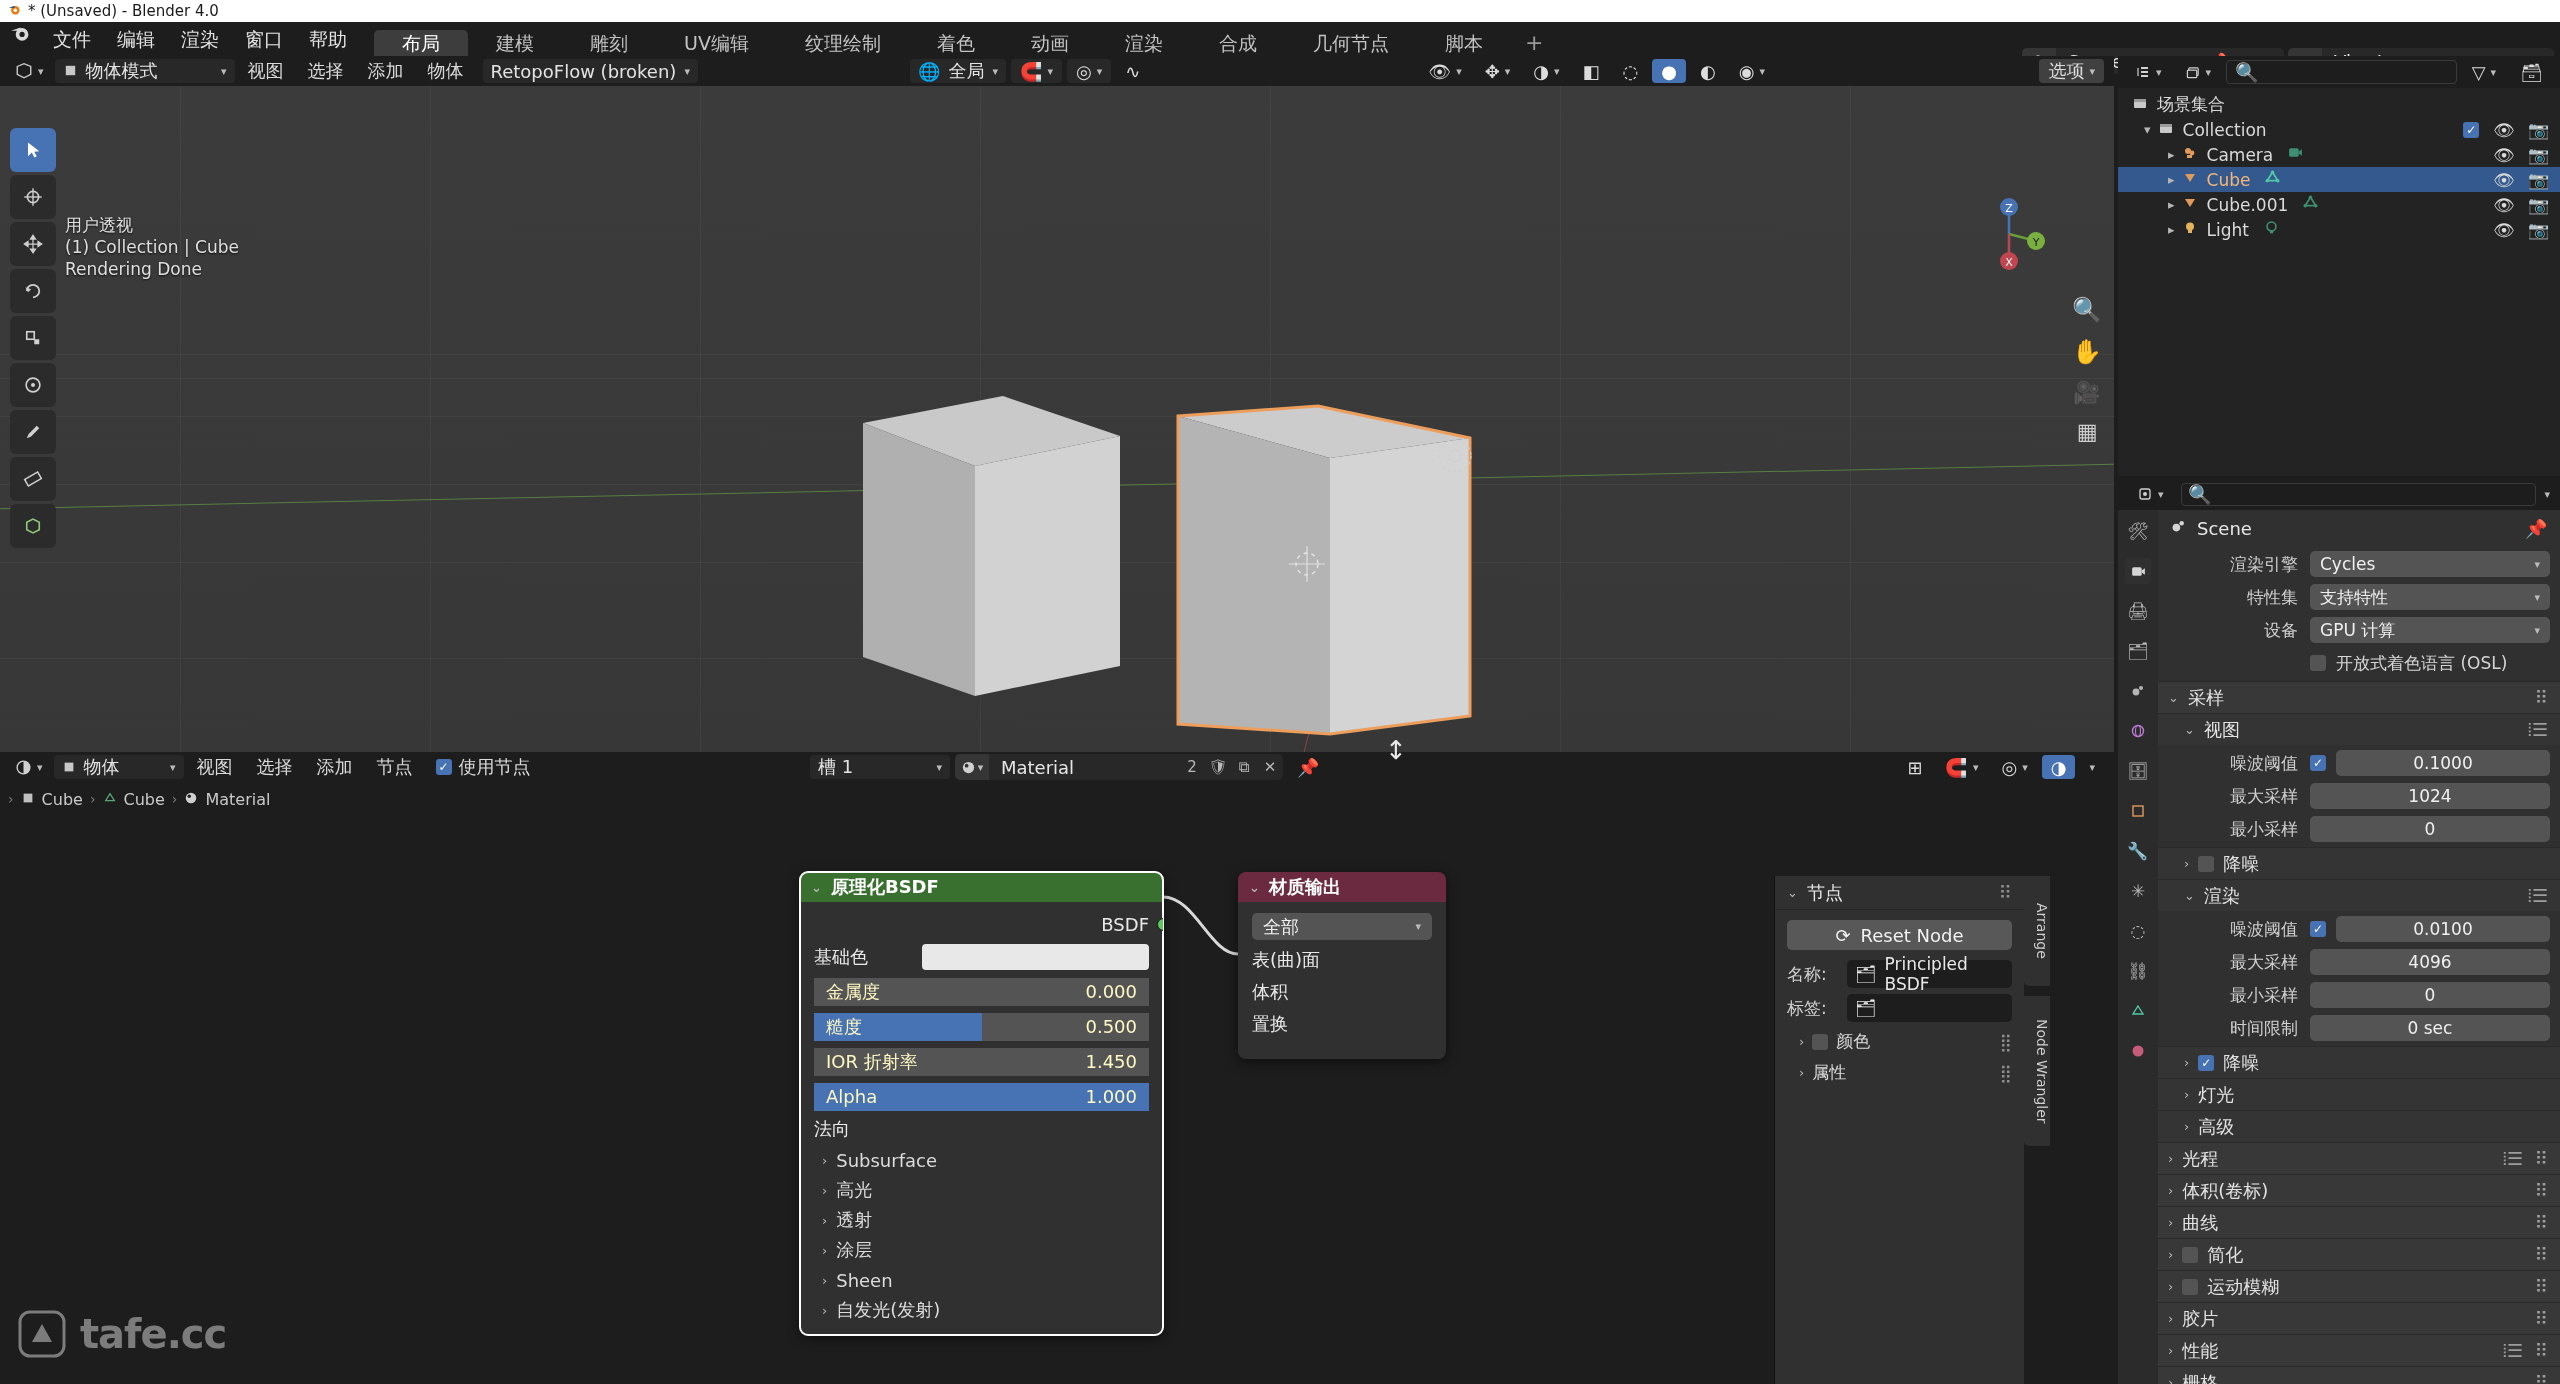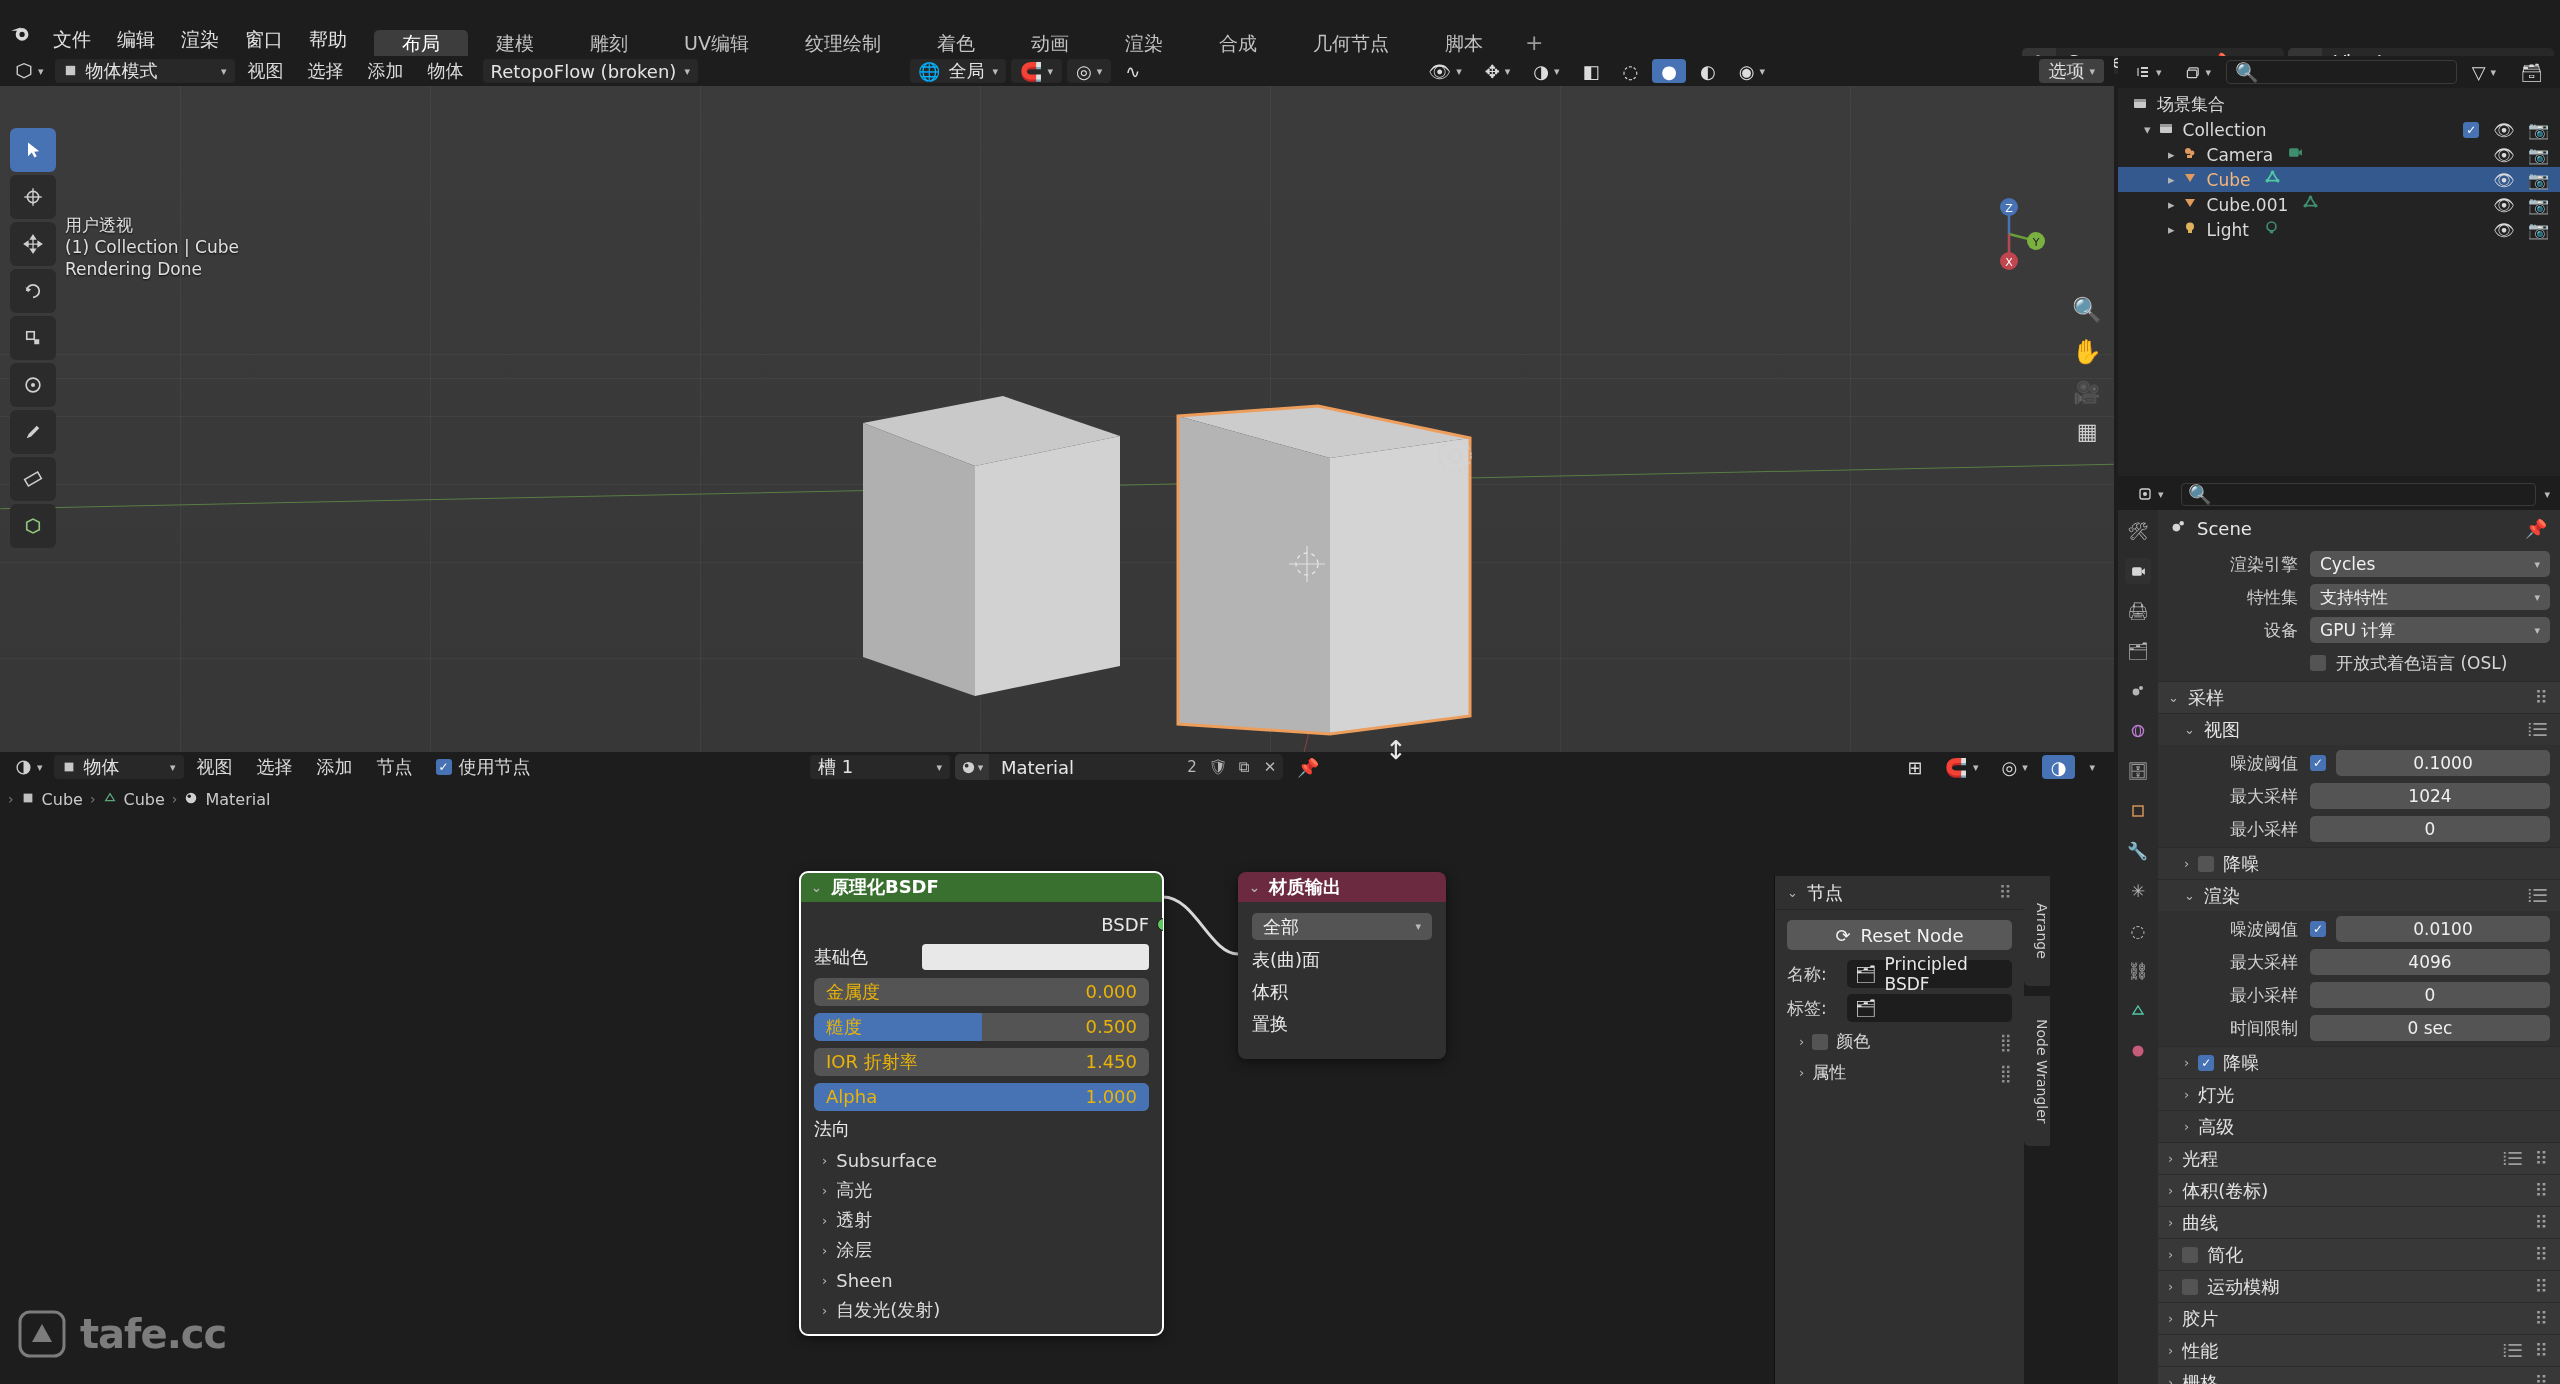--- a/index.html
+++ b/index.html
@@ -139,23 +139,23 @@
   }
   .node-body { background: #303030; padding: 6px 0 10px 0; }
   .node.selected { outline: 2px solid #ffffff; outline-offset: -1px; }
   .row { position: relative; height: 33px; display: flex; align-items: center;
          margin: 2px 14px; }
   .socket {
     position: absolute; width: 13px; height: 13px; border-radius: 50%;
     border: 1px solid #1a1a1a;
   }
   .slider {
-    flex: 1; height: 28px; border-radius: 6px; background: #545454;
+    flex: 1; height: 28px; border-radius: 0; background: #545454;
     display: flex; align-items: center; justify-content: space-between;
-    padding: 0 12px; font-size: 18px; color: #eab308; position: relative; overflow: hidden;
+    padding: 0 12px; font-size: 18px; color: #fef9c3; position: relative; overflow: hidden;
   }
   .slider .fill { position: absolute; left:0; top:0; bottom:0; background: #4772b3; }
   .slider span { position: relative; z-index: 2; }
   .label-left { font-size: 18px; color: #e9e9e9; }
   .colorfield { flex: 1; height: 26px; border-radius: 4px; background: #e8e8e8;
                 margin-left: 0; }
   .panel-row { height: 30px; display: flex; align-items: center; gap: 9px;
                padding-left: 22px; font-size: 18px; color: #dcdcdc; }
   .tri { font-size: 13px; color: #b6b6b6; }
   .enum-drop { flex: 1; height: 27px; border-radius: 5px; background: #545454;
@@ -246,20 +246,30 @@
   .watermark .wm-text { font-size: 40px; color: #ffffff; font-weight: bold;
                         letter-spacing: -1px; }
   .drag-cursor { position: absolute; left: 1385px; top: 735px; color: #e8e8e8;
                  font-size: 26px; z-index: 30; }
 </style>
 </head>
 <body>
 
 <div class="app">
 
+  <div class="titlebar">
+    <span>
+      <svg class="blender-logo" viewBox="0 0 16 16">
+          <circle cx="9" cy="9" r="5.2" fill="#e87d0d"></circle>
+          <circle cx="9" cy="9" r="2.2" fill="#fff"></circle>
+          <path d="M1 6 L8 3.5 L8 6 Z" fill="#265787"></path>
+        </svg>
+    </span>
+    <span>* (Unsaved) - Blender 4.0</span>
+  </div>
 
   <div class="topbar">
     <div class="topbar-left">
       <div class="tb-logo">
         <svg width="22" height="22" viewBox="0 0 16 16">
             <circle cx="9.5" cy="9" r="4.6" fill="#d8d8d8"></circle>
             <circle cx="9.5" cy="9" r="1.9" fill="#1d1d1d"></circle>
             <path d="M1.5 6.4 L8.4 4 L8.4 6.4 Z" fill="#d8d8d8"></path>
           </svg>
       </div>

